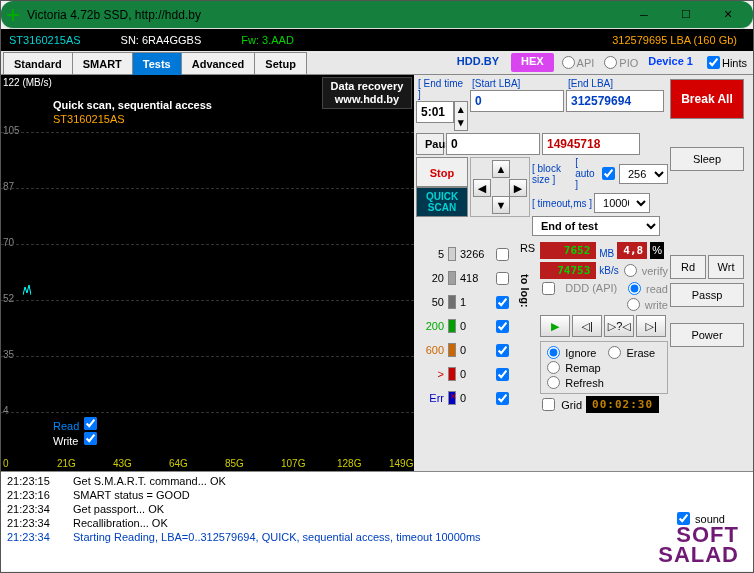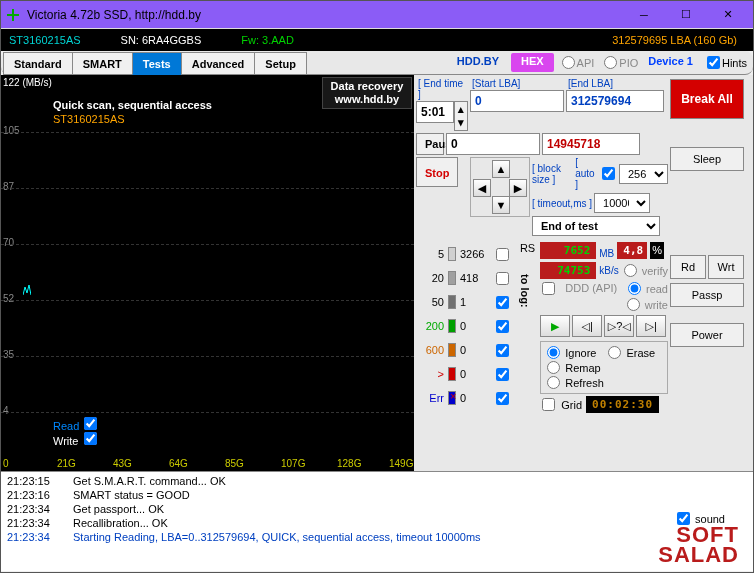--- a/index.html
+++ b/index.html
@@ -1,27 +1,27 @@
 <!DOCTYPE html>
 <html><head>
 <meta charset="utf-8">
 <style>
 * { box-sizing: border-box; margin: 0; padding: 0; font-family: Tahoma, sans-serif; font-size: 11px; }
 body { background: #f0f0f0; width: 754px; height: 573px; overflow: hidden; border: 1px solid #555; }
-.titlebar { height: 28px; background: #8b5cf6; display: flex; align-items: center; padding: 0 4px; border-bottom: 1px solid #ddd; }
+.titlebar { height: 28px; background: #15803d; display: flex; align-items: center; padding: 0 4px; border-bottom: 1px solid #ddd; border-radius: 12px; }
 .titlebar .icon { width: 16px; height: 16px; margin-right: 6px; }
 .titlebar .title { flex: 1; font-size: 12px; }
 .titlebar .winbtn { width: 42px; height: 28px; display: flex; align-items: center; justify-content: center; cursor: pointer; }
 .infobar { height: 22px; background: #000; display: flex; align-items: center; color: #fff; padding: 0 8px; }
 .infobar span { margin-right: 40px; }
 .infobar .cyan { color: #00d4d4; }
 .infobar .white { color: #fff; }
 .infobar .green { color: #00d400; }
 .infobar .orange { color: #ffa500; }
-.tabbar { height: 24px; display: flex; align-items: stretch; background: #e8e8e8; border-bottom: 1px solid #888; padding-left: 2px; border-radius: 8px; }
+.tabbar { height: 24px; display: flex; align-items: stretch; background: #e8e8e8; border-bottom: 1px solid #888; padding-left: 2px; }
 .tab { padding: 3px 10px; border: 1px solid #888; background: #f0f0f0; margin-right: -1px; cursor: pointer; display: flex; align-items: center; font-weight: bold; position: relative; top: 1px; }
 .tab.active { background: #0078d7; color: #fff; border-bottom: 1px solid #0078d7; }
 .tabbar .flex { flex: 1; }
 .hdd-label { color: #0040c0; font-weight: bold; padding: 4px 10px; }
 .hex-btn { background: #d946ef; color: #fff; padding: 2px 10px; font-weight: bold; border-radius: 2px; margin: 2px; cursor: pointer; }
 .radio-small { display: flex; align-items: center; color: #888; margin: 0 4px; }
 .device-label { color: #0040ff; font-weight: bold; padding: 4px 6px; }
 .hints { display: flex; align-items: center; padding: 0 6px; }
 .main { display: flex; height: 396px; }
 .graph-area { width: 413px; background: #000; position: relative; }
@@ -68,21 +68,21 @@
 .rd-wrt { display: flex; gap: 2px; margin-bottom: 4px; }
 .side-btn { border: 1px solid #888; background: #f0f0f0; padding: 5px 4px; text-align: center; cursor: pointer; margin-bottom: 4px; }
 .log-area { height: 100px; background: #fff; border-top: 1px solid #888; overflow-y: scroll; padding: 2px; position: relative; }
 .log-line { display: flex; gap: 8px; font-size: 12px; padding: 1px 4px; }
 .log-line .ts { width: 58px; }
 .log-line.blue { color: #0040c0; }
 .sound-cb { position: absolute; right: 28px; top: 40px; display: flex; align-items: center; gap: 3px; }
 input[type=checkbox], input[type=radio] { margin: 0 2px; }
 .vline { position: absolute; left: 0; right: 0; border-top: 1px dashed #333; }
 .spike { position: absolute; left: 22px; top: 210px; width: 8px; height: 10px; }
-.watermark { position: absolute; right: 14px; bottom: 6px; color: #b91c1c; font-size: 22px; font-weight: bold; text-align: right; line-height: 0.9; letter-spacing: 1px; pointer-events: none; }
+.watermark { position: absolute; right: 14px; bottom: 6px; color: #701a75; font-size: 22px; font-weight: bold; text-align: right; line-height: 0.9; letter-spacing: 1px; pointer-events: none; }
 </style>
 </head>
 <body>
 
 <div class="titlebar">
   <svg class="icon" viewBox="0 0 16 16">
       <rect x="2" y="7" width="12" height="2" fill="#0a0"></rect>
       <rect x="7" y="2" width="2" height="12" fill="#0a0"></rect>
     </svg>
   <span class="title">Victoria 4.72b SSD, http://hdd.by</span>
@@ -178,21 +178,21 @@
           <span class="lbl">[End LBA]</span>
           <input class="lba-input blue" value="312579694" style="">
         </div>
       </div>
       <div class="lba-row">
         <div class="btn" style="width:28px">Pause</div>
         <input class="lba-input" style="width: 94px;" value="0">
         <input class="lba-input red" style="width: 98px;" value="14945718">
       </div>
       <div class="lba-row" style="align-items:flex-start">
-        <div style="width:52px;display:flex;flex-direction:row;gap:16px">
+        <div style="width:52px;display:flex;flex-direction:column;gap:0">
           <div class="btn stop" style="height:30px;line-height:22px">Stop</div>
           <div class="btn quickscan">QUICK SCAN</div>
         </div>
         <div class="dpad">
           <div class="dpad-btn" style="top:2px;left:21px">▲</div>
           <div class="dpad-btn" style="bottom:2px;left:21px">▼</div>
           <div class="dpad-btn" style="top:21px;left:2px">◀</div>
           <div class="dpad-btn" style="top:21px;right:2px">▶</div>
         </div>
         <div style="flex:1">

